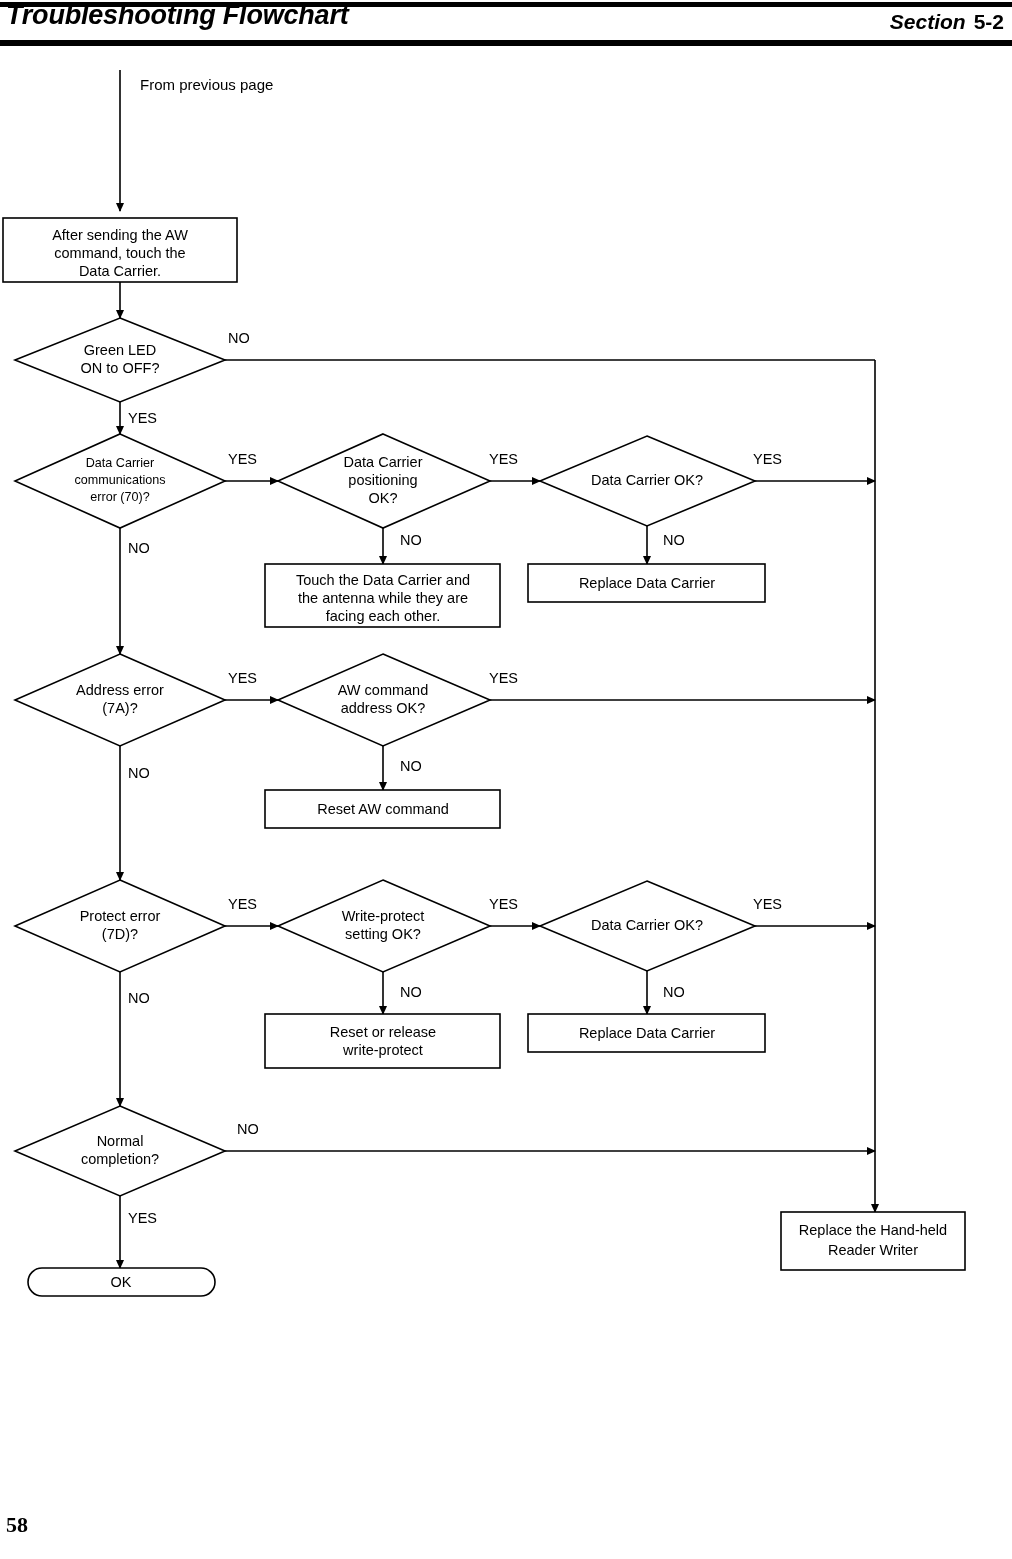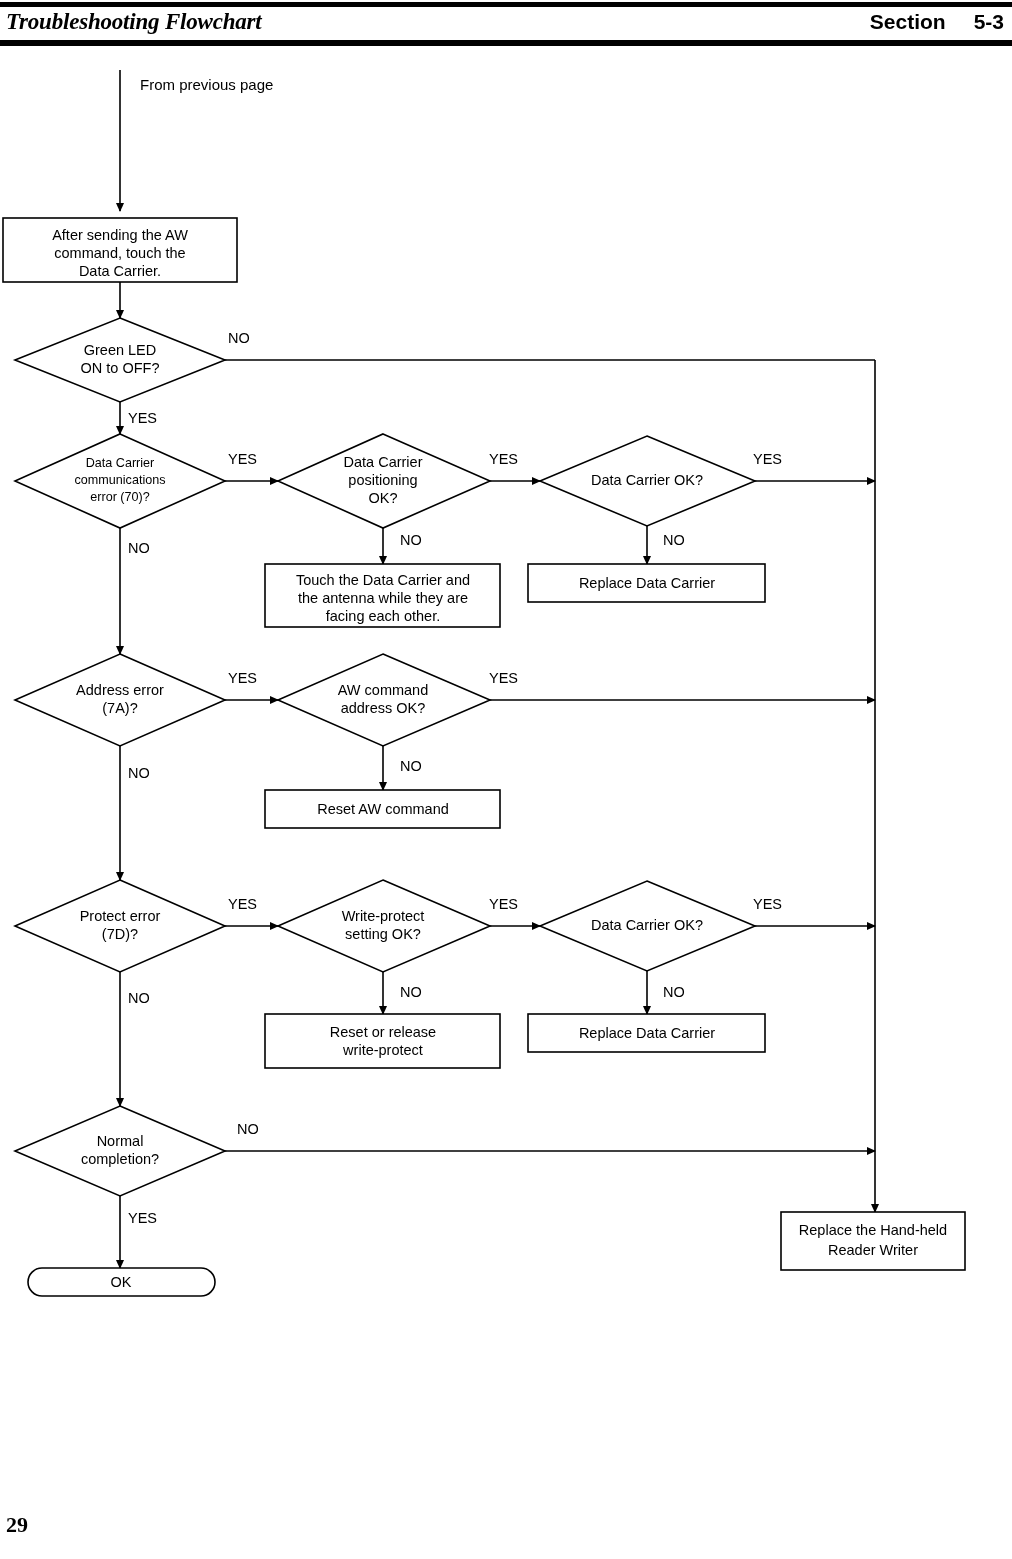--- a/index.html
+++ b/index.html
@@ -36,38 +36,38 @@
     position: absolute;
     left: 0;
     top: 40px;
     width: 1012px;
     height: 6px;
     background: #000;
   }
   #header-title {
     position: absolute;
     left: 6px;
-    top: 9px;
-    font-family: Liberation Serif, serif;
+    top: 0;
+    font-family: Liberation Sans, sans-serif;
     font-style: italic;
     font-weight: bold;
-    font-size: 23px;
+    font-size: 27px;
     letter-spacing: -0.2px;
     white-space: nowrap;
   }
   #header-section-wrap {
     position: absolute;
     right: 8px;
     top: 10px;
     font-family: "Liberation Sans", sans-serif;
     font-weight: bold;
     font-size: 21px;
     white-space: nowrap;
   }
-  #header-section-label { margin-right: 28px; }
+  #header-section-label { margin-right: 8px; font-style: italic; }
 
   
   #page-number {
     position: absolute;
     left: 6px;
     top: 1512px;
     font-family: "Liberation Serif", serif;
     font-weight: bold;
     font-size: 22px;
   }
@@ -110,21 +110,21 @@
     dominant-baseline: middle;
   }
 </style>
 </head>
 <body>
 
 <div id="page-header">
   <div class="rule-top"></div>
   <div id="header-title">Troubleshooting Flowchart</div>
   <div id="header-section-wrap">
-    <span id="header-section-label">Section</span><span id="header-section-number">5-3</span>
+    <span id="header-section-label">Section</span><span id="header-section-number">5-2</span>
   </div>
   <div class="rule-bottom"></div>
 </div>
 
 <div id="flowchart">
 <svg width="1012" height="1330" viewBox="0 0 1012 1330" xmlns="http://www.w3.org/2000/svg">
   <defs>
     <marker id="arrow" markerWidth="9" markerHeight="9" refX="8" refY="4" orient="auto" markerUnits="userSpaceOnUse">
       <path d="M0,0 L9,4 L0,8 z" fill="#000000"></path>
     </marker>
@@ -328,13 +328,13 @@
   </g>
 
   <g>
     <rect class="shape" x="781" y="1166" width="184" height="58"></rect>
     <text class="node-text" x="873" y="1185">Replace the Hand-held</text>
     <text class="node-text" x="873" y="1205">Reader Writer</text>
   </g>
 </svg>
 </div>
 
-<div id="page-number">29</div>
+<div id="page-number">58</div>
 
 </body></html>

